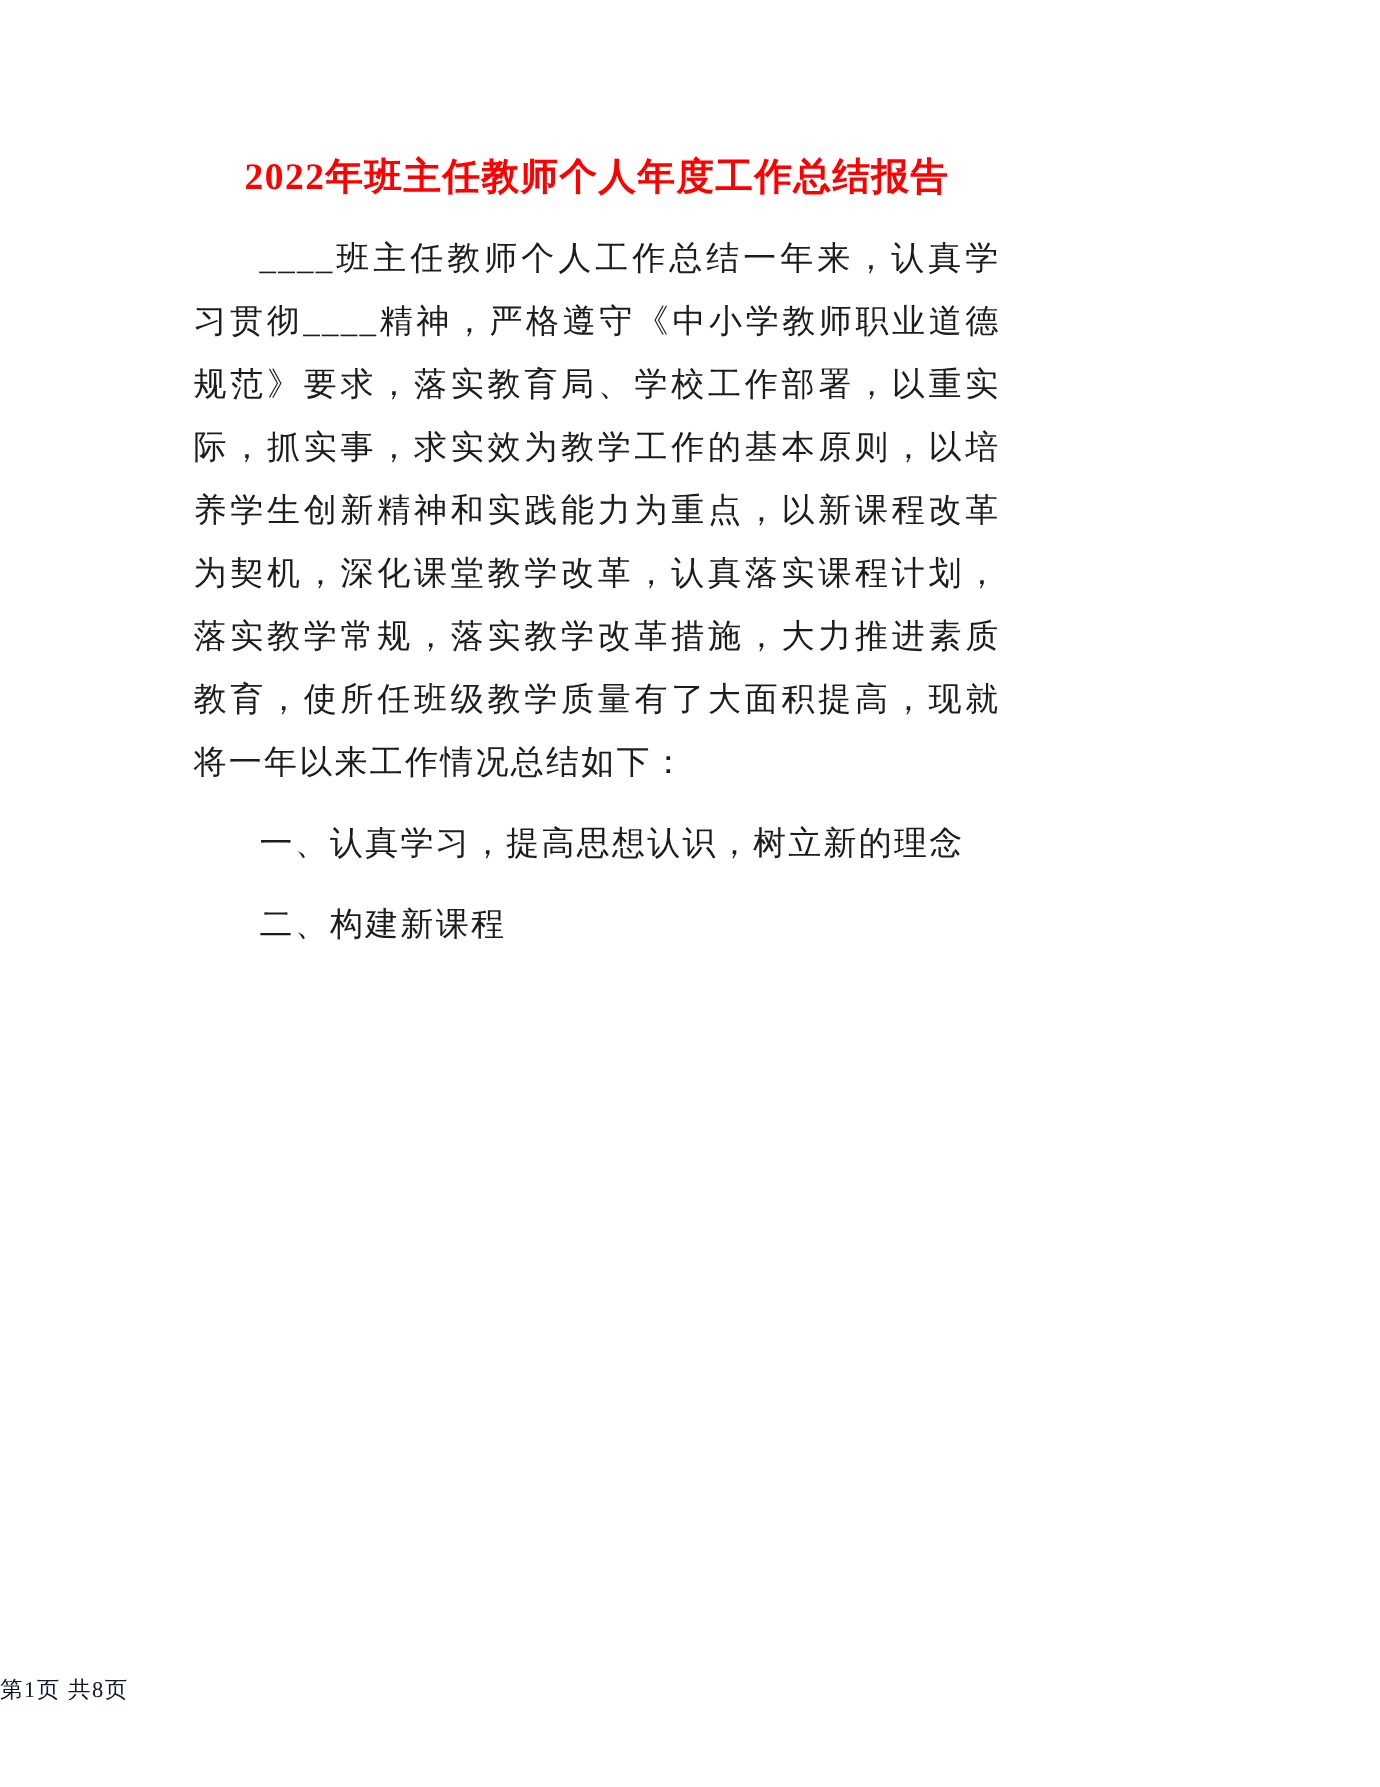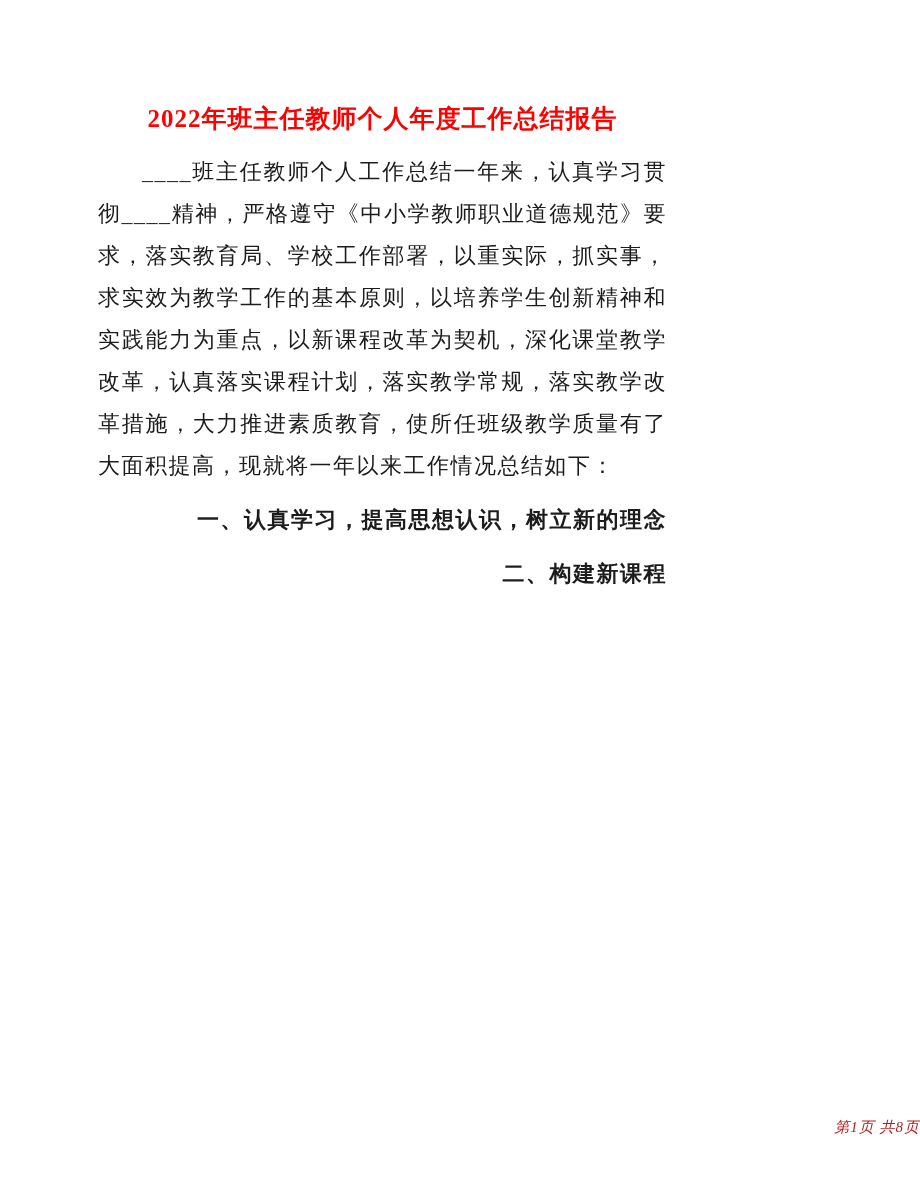--- a/index.html
+++ b/index.html
@@ -11,55 +11,54 @@
       width: 920px;
       height: 1191px;
       position: relative;
       font-family: "Liberation Serif", "DejaVu Serif", serif;
       color: #1c1c1c;
       overflow: hidden;
     }
     .page {
       box-sizing: border-box;
       width: 776px;
-      padding: 99px 97px 0 86px;
+      padding: 99px 97px 0 117px;
     }
     .doc-title {
       margin: 0 0 12px 0;
       text-align: center;
       font-size: 25px;
       font-weight: bold;
       line-height: 40px;
       letter-spacing: 1px;
       color: #ff0000;
     }
     .doc-body p.block {
       margin: 12px;
       font-size: 22px;
       line-height: 42px;
       letter-spacing: 1.5px;
       text-align: justify;
       text-indent: 2em;
       word-break: break-all;
     }
     .doc-body p.heading {
-      font-weight: bold;
-      text-align: right;
+      font-weight: normal;
+      text-align: left;
     }
     .page-footer {
       position: absolute;
       top: 1116px;
       left: 0;
       width: 100%;
-      text-align: right;
+      text-align: left;
       font-size: 15px;
       line-height: 22px;
       letter-spacing: 1px;
-      color: #b91c1c;
-      font-style: italic;
+      color: #0f172a;
     }
   </style>
 </head>
 <body style="color: rgb(28, 28, 28);">
 
 <div class="page">
   <h1 class="doc-title" style="color: rgb(255, 0, 0);">2022年班主任教师个人年度工作总结报告</h1>
   <div class="doc-body">
       <p class="block paragraph">____班主任教师个人工作总结一年来，认真学习贯彻____精神，严格遵守《中小学教师职业道德规范》要求，落实教育局、学校工作部署，以重实际，抓实事，求实效为教学工作的基本原则，以培养学生创新精神和实践能力为重点，以新课程改革为契机，深化课堂教学改革，认真落实课程计划，落实教学常规，落实教学改革措施，大力推进素质教育，使所任班级教学质量有了大面积提高，现就将一年以来工作情况总结如下：</p>
       <p class="block heading">一、认真学习，提高思想认识，树立新的理念</p>

